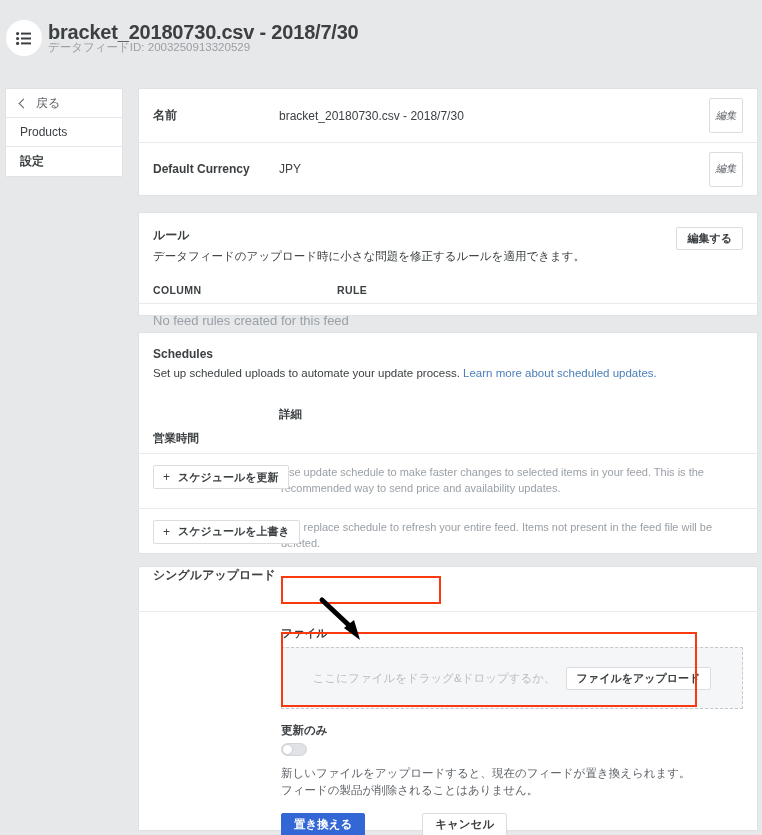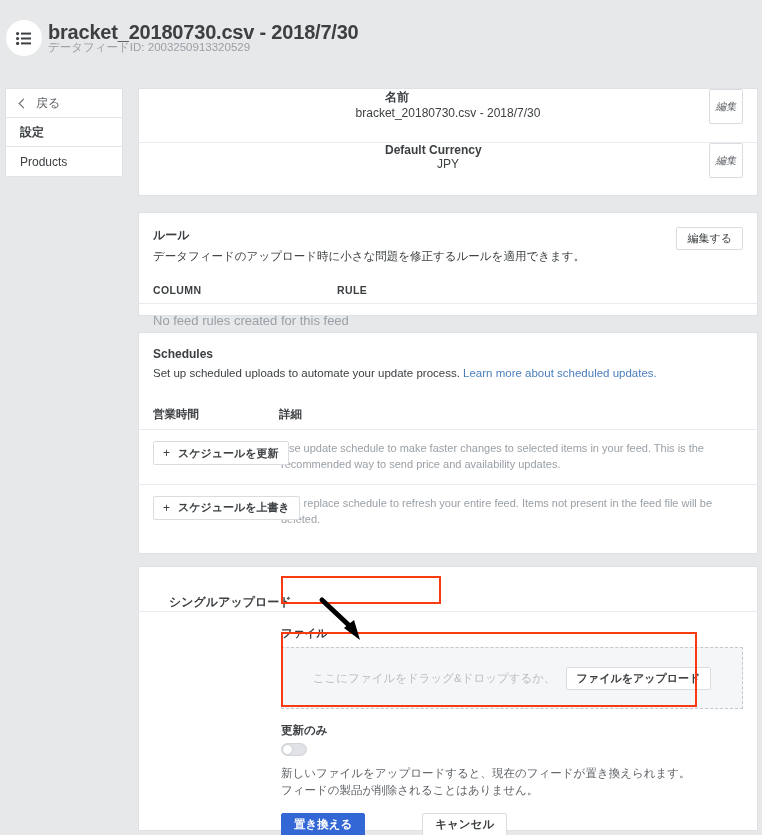--- a/index.html
+++ b/index.html
@@ -89,21 +89,20 @@
   #card-rules   { top: 212px; height: 104px; }
   #card-sched   { top: 332px; height: 222px; }
   #card-upload  { top: 566px; height: 265px; }
 
   .row {
     display: flex;
     align-items: center;
     height: 53px;
     padding: 0 14px;
     position: relative;
-    flex-direction: column;
   }
   .row + .row { border-top: 1px solid #e8eaed; }
   .row-label {
     width: 126px;
     font-size: 12px;
     font-weight: bold;
     color: #3c4043;
   }
   .row-value {
     font-size: 12px;
@@ -137,20 +136,21 @@
     height: 23px;
     padding: 0 10px;
     border: 1px solid #dadce0;
     background: #fff;
     border-radius: 2px;
     font-size: 11px;
     color: #3c4043;
     display: flex; align-items: center; justify-content: center;
     cursor: pointer;
     font-family: "Liberation Sans", sans-serif;
+    font-weight: bold;
   }
   .tbl-head {
     display: flex;
     padding: 0 14px;
     margin-top: 20px;
     font-size: 10.5px;
     font-weight: bold;
     letter-spacing: 0.4px;
     color: #3c4043;
     padding-bottom: 7px;
@@ -167,21 +167,21 @@
   .link { color: #4a7ebb; text-decoration: none; }
   .sched-head {
     display: flex;
     padding: 0 14px 7px 14px;
     margin-top: 26px;
     font-size: 11.5px;
     font-weight: bold;
     color: #3c4043;
     border-bottom: 1px solid #e8eaed;
   }
-  .sched-head .c1 { width: 126px; }
+  .sched-head .c1 { width: 126px; margin-top: 24px; }
   .sched-row {
     position: relative;
     padding: 11px 14px 11px 14px;
     min-height: 50px;
   }
   .sched-row + .sched-row { border-top: 1px solid #e8eaed; }
   .btn-sched {
     position: absolute;
     left: 14px; top: 11px;
     height: 24px;
@@ -203,23 +203,23 @@
     margin-left: 128px;
     font-size: 11px;
     color: #9aa0a6;
     line-height: 1.45;
   }
   #sched-row-replace .sched-desc { margin-left: 128px; }
 
   
   .upload-top {
     display: flex;
-    align-items: flex-end;
+    align-items: flex-start;
     height: 45px;
-    padding: 0 30px;
+    padding: 0 14px;
     position: relative;
     border-bottom: 1px solid #e8eaed;
   }
   .upload-label {
     width: 126px;
     font-size: 12px;
     font-weight: bold;
     color: #3c4043;
   }
   .radio-group { display: flex; align-items: center; }
@@ -361,25 +361,25 @@
   </div>
   <div class="hdr-title">bracket_20180730.csv - 2018/7/30</div>
   <div class="hdr-sub">データフィードID: 2003250913320529</div>
 </div>
 
 <div class="sidebar">
   <div class="side-item back">
     <span class="chev"></span>
     <span>戻る</span>
   </div>
+  <div class="side-item">
+    <span>Products</span>
+  </div>
   <div class="side-item selected">
     <span>設定</span>
-  </div>
-  <div class="side-item">
-    <span>Products</span>
   </div>
 </div>
 
 <div class="card" id="card-basic">
   <div class="row">
     <div class="row-label">名前</div>
     <div class="row-value">bracket_20180730.csv - 2018/7/30</div>
     <div class="btn-edit">編集</div>
   </div>
   <div class="row">

